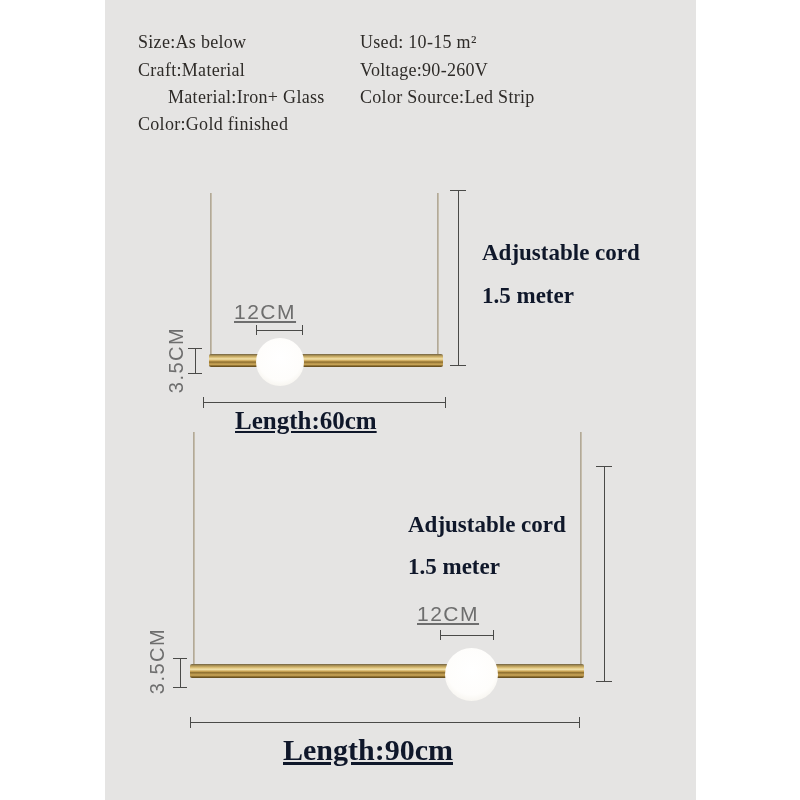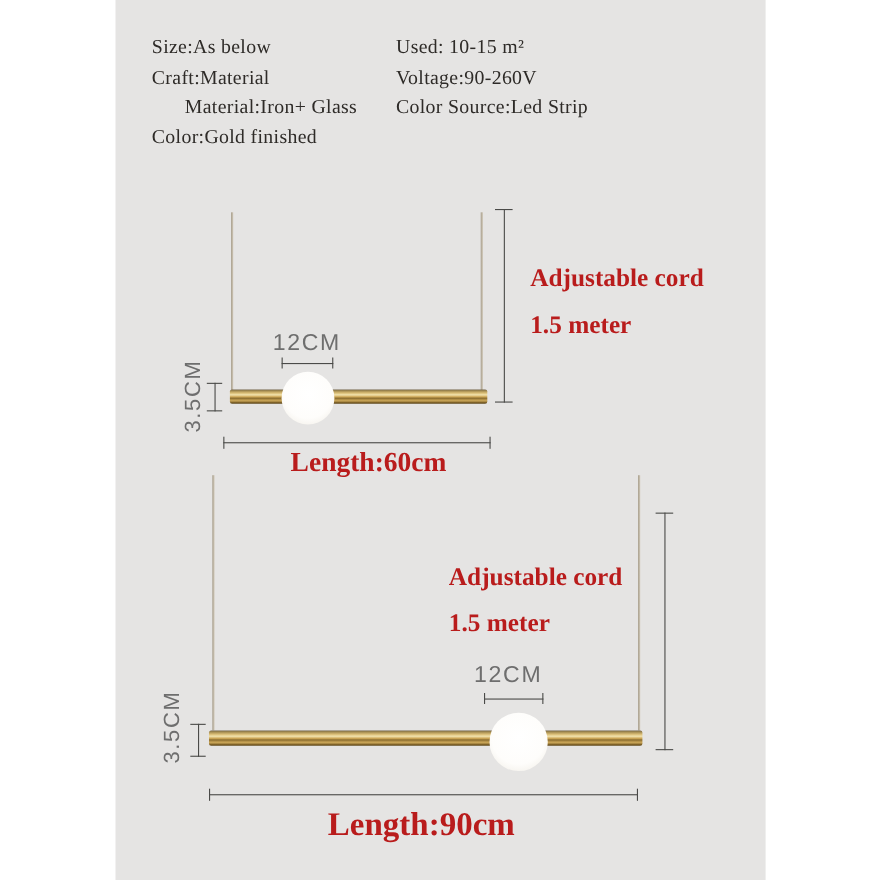--- a/index.html
+++ b/index.html
@@ -2,34 +2,34 @@
 <html><head>
 <meta charset="utf-8">
 <style>
   html,body{margin:0;padding:0;background:#ffffff;}
   .stage{position:relative;width:800px;height:800px;background:#ffffff;overflow:hidden;
          font-family:"Liberation Serif", serif;}
   .panel{position:absolute;left:105px;top:0;width:591px;height:800px;background:#e5e4e3;}
   .spec-line{position:absolute;font-family:"Liberation Serif",serif;font-size:18px;
              font-weight:400;color:#2e2b28;letter-spacing:0.3px;white-space:nowrap;}
   .serif-big{position:absolute;font-family:"Liberation Serif",serif;font-weight:700;
-             color:#b91c1c;white-space:nowrap;}
+             color:#0f172a;white-space:nowrap;}
   .dim-label{position:absolute;font-family:"Liberation Sans",sans-serif;color:#6e6e6e;
              letter-spacing:1.5px;white-space:nowrap;}
   .v-text{transform:rotate(-90deg);text-align:center;}
   .hline{position:absolute;height:1px;background:#4a4a48;}
   .vline{position:absolute;width:1px;background:#4a4a48;}
   .cord{position:absolute;width:2px;background:linear-gradient(to right,#a89f8e,#cfc7b6);}
   .bar{position:absolute;background:linear-gradient(to bottom,
         #6e6046 0%,#a38b50 10%,#d9bc74 25%,#f2e3ae 38%,#cda757 52%,
         #8a6c2e 62%,#b6934a 72%,#caa658 80%,#7c5f26 92%,#5c471c 100%);
         border-radius:2px;}
   .sphere{position:absolute;border-radius:50%;
         background:radial-gradient(circle at 50% 42%, #ffffff 0%, #fefdfb 60%, #f3f0e9 88%, #e9e5da 100%);}
-  .txt-c{text-align:center;}
+  .txt-c{text-decoration:underline;}
 </style>
 </head>
 <body>
 
 <div class="stage">
   <div class="panel"></div>
 
   <div class="spec-line" style="left:138px;top:32px;">Size:As below</div>
   <div class="spec-line" style="left:138px;top:60px;">Craft:Material</div>
   <div class="spec-line" style="left:138px;top:87px;margin-left:30px;">Material:Iron+ Glass</div>

